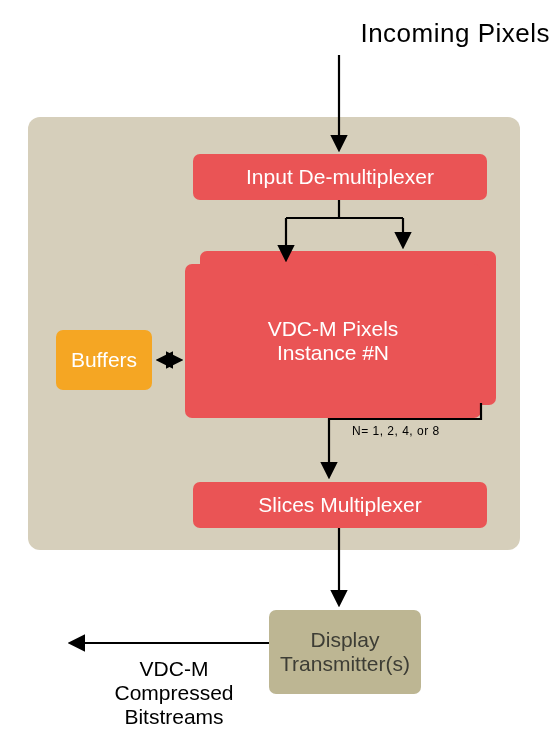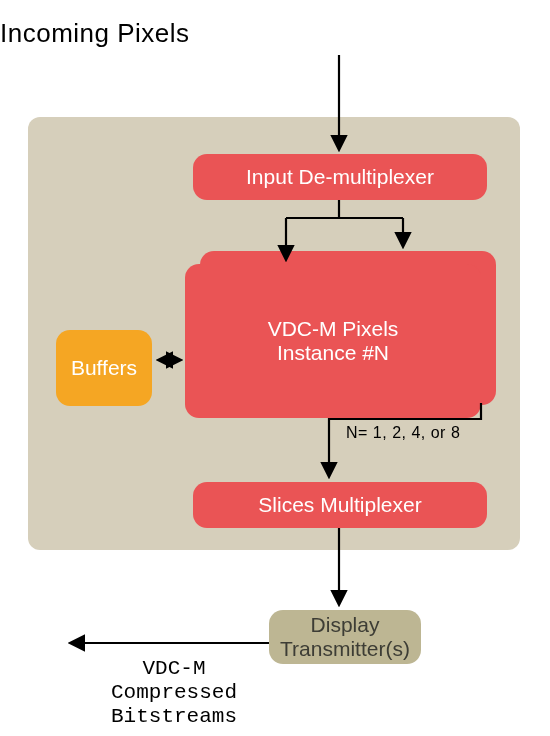--- a/index.html
+++ b/index.html
@@ -10,61 +10,61 @@
     position: relative;
     font-family: "Futura", "Century Gothic", "Avant Garde", sans-serif;
     font-weight: 300;
     color: #000;
   }
   .title-top {
     position: absolute;
     top: 18px;
     left: 0;
     width: 550px;
-    text-align: left;
+    text-align: right;
     font-size: 26px;
     letter-spacing: 0.5px;
   }
   .outer-panel {
     position: absolute;
     left: 28px;
     top: 117px;
     width: 492px;
     height: 433px;
     background: #d6cfbb;
     border-radius: 12px;
   }
   .block {
     position: absolute;
-    border-radius: 14px;
+    border-radius: 7px;
     display: flex;
     align-items: center;
     justify-content: center;
     text-align: center;
     color: #ffffff;
     font-size: 21px;
     line-height: 1.15;
     padding: 6px 28px;
   }
   .red { background: #ea5455; }
   .orange { background: #f5a623; }
   .tan { background: #bdb693; color: #3d3d35; }
   .n-label {
     position: absolute;
-    font-size: 16px;
+    font-size: 12px;
     color: #000;
     letter-spacing: 0.5px;
+    margin-left: 6px;
   }
   .bitstream-label {
     position: absolute;
     font-size: 21px;
     line-height: 1.15;
     text-align: center;
     color: #000;
-    font-family: Liberation Mono, monospace;
   }
   svg.arrows {
     position: absolute;
     left: 0;
     top: 0;
     width: 550px;
     height: 736px;
     pointer-events: none;
   }
 </style>
@@ -77,27 +77,27 @@
 
 <div class="block red" style="left:193px; top:154px; width:294px; height:46px;">Input De-multiplexer</div>
 
 <div class="block red" style="left:200px; top:251px; width:296px; height:154px;"></div>
 
 <div class="block red" style="left:185px; top:264px; width:296px; height:154px; flex-direction:column;">
   <span>VDC-M Pixels</span>
   <span>Instance #N</span>
 </div>
 
-<div class="block orange" style="left:56px; top:330px; width:96px; height:76px;">Buffers</div>
+<div class="block orange" style="left:56px; top:330px; width:96px; height:60px;">Buffers</div>
 
 <div class="n-label" style="left:346px; top:424px;">N= 1, 2, 4, or 8</div>
 
 <div class="block red" style="left:193px; top:482px; width:294px; height:46px;text-align:right;">Slices Multiplexer</div>
 
-<div class="block tan" style="left:269px; top:610px; width:152px; height:54px; white-space:pre-line;">Display
+<div class="block tan" style="left:269px; top:610px; width:152px; height:84px; white-space:pre-line;">Display
 Transmitter(s)</div>
 
 <div class="bitstream-label" style="left:99px; top:657px; width:150px; white-space:pre-line;">VDC-M
 Compressed
 Bitstreams</div>
 
 <svg class="arrows" viewBox="0 0 550 736">
   <defs>
     <marker id="arrowhead" markerWidth="8" markerHeight="8" refX="6" refY="4" orient="auto">
       <path d="M0,0 L8,4 L0,8 Z" fill="#000"></path>

